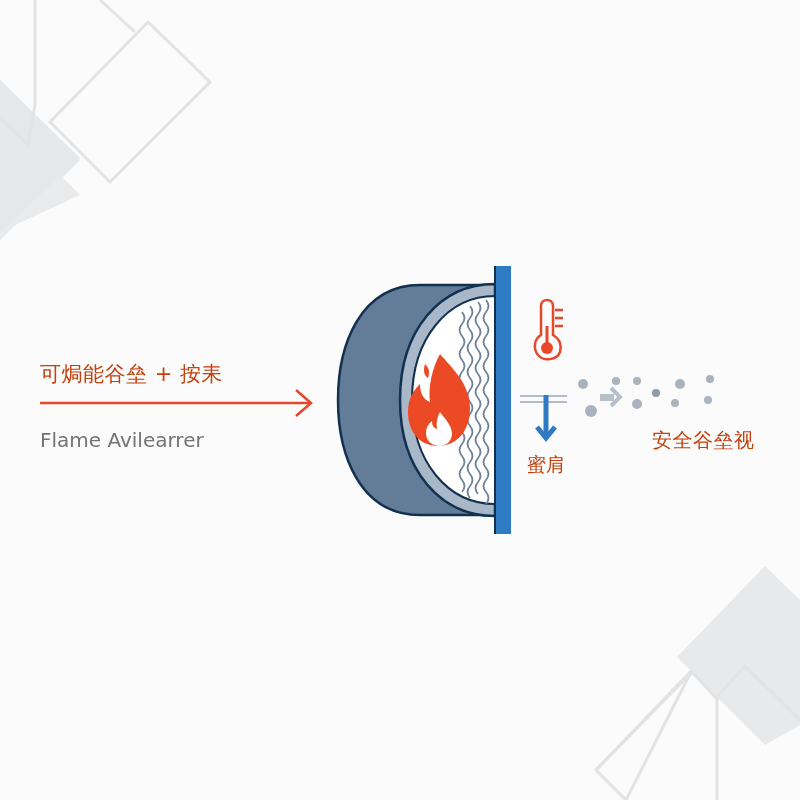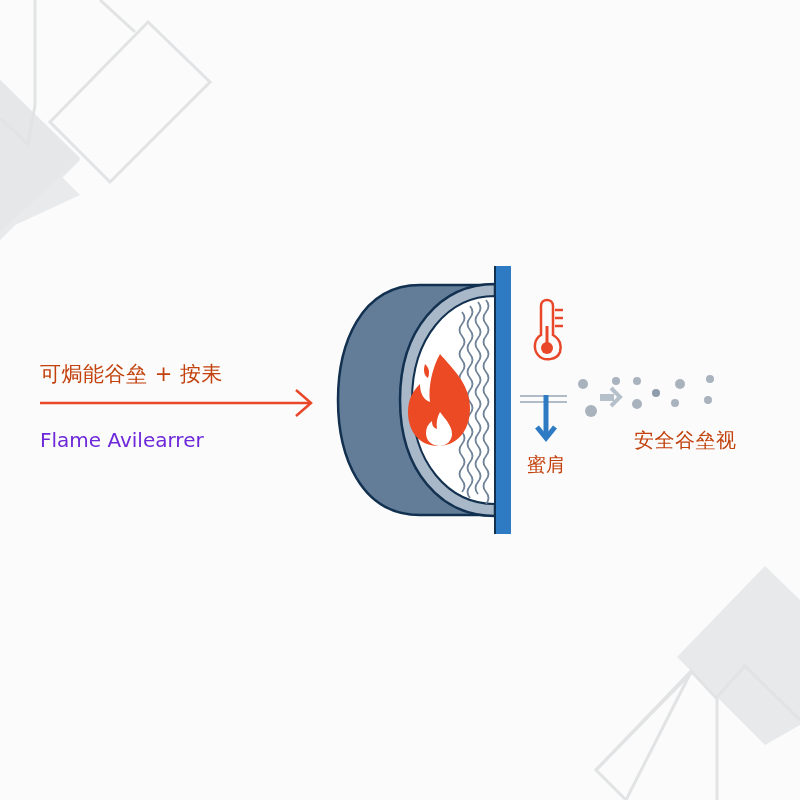--- a/index.html
+++ b/index.html
@@ -5,23 +5,23 @@
     html, body { margin: 0; padding: 0; }
     body {
       width: 800px; height: 800px; overflow: hidden;
       background: #fbfbfb;
       font-family: "DejaVu Sans", sans-serif;
       position: relative;
     }
     .canvas { position: absolute; left: 0; top: 0; width: 800px; height: 800px; }
     .label { position: absolute; color: #c2410c; white-space: nowrap; }
     .label-top { left: 40px; top: 360px; font-size: 21px; letter-spacing: 0.5px; }
-    .label-bottom { left: 40px; top: 428px; font-size: 20px; color: #6d28d9; }
+    .label-bottom { left: 40px; top: 428px; font-size: 20px; color: #737373; }
     .label-cold { left: 527px; top: 452px; font-size: 19px; }
-    .label-safe { left: 634px; top: 427px; font-size: 20px; letter-spacing: 0.5px; }
+    .label-safe { left: 652px; top: 427px; font-size: 20px; letter-spacing: 0.5px; }
   </style>
 </head>
 <body>
 
 <svg class="canvas" width="800" height="800" viewBox="0 0 800 800" xmlns="http://www.w3.org/2000/svg">
 
   <g>
     <polygon points="0,80 80,160 0,240" fill="#e9eaeb"></polygon>
     <polygon points="0,80 80,160 0,240 -80,160" fill="#e9eaeb"></polygon>
     <polygon points="-10,105 80,195 0,232" fill="#e9eaeb"></polygon>

